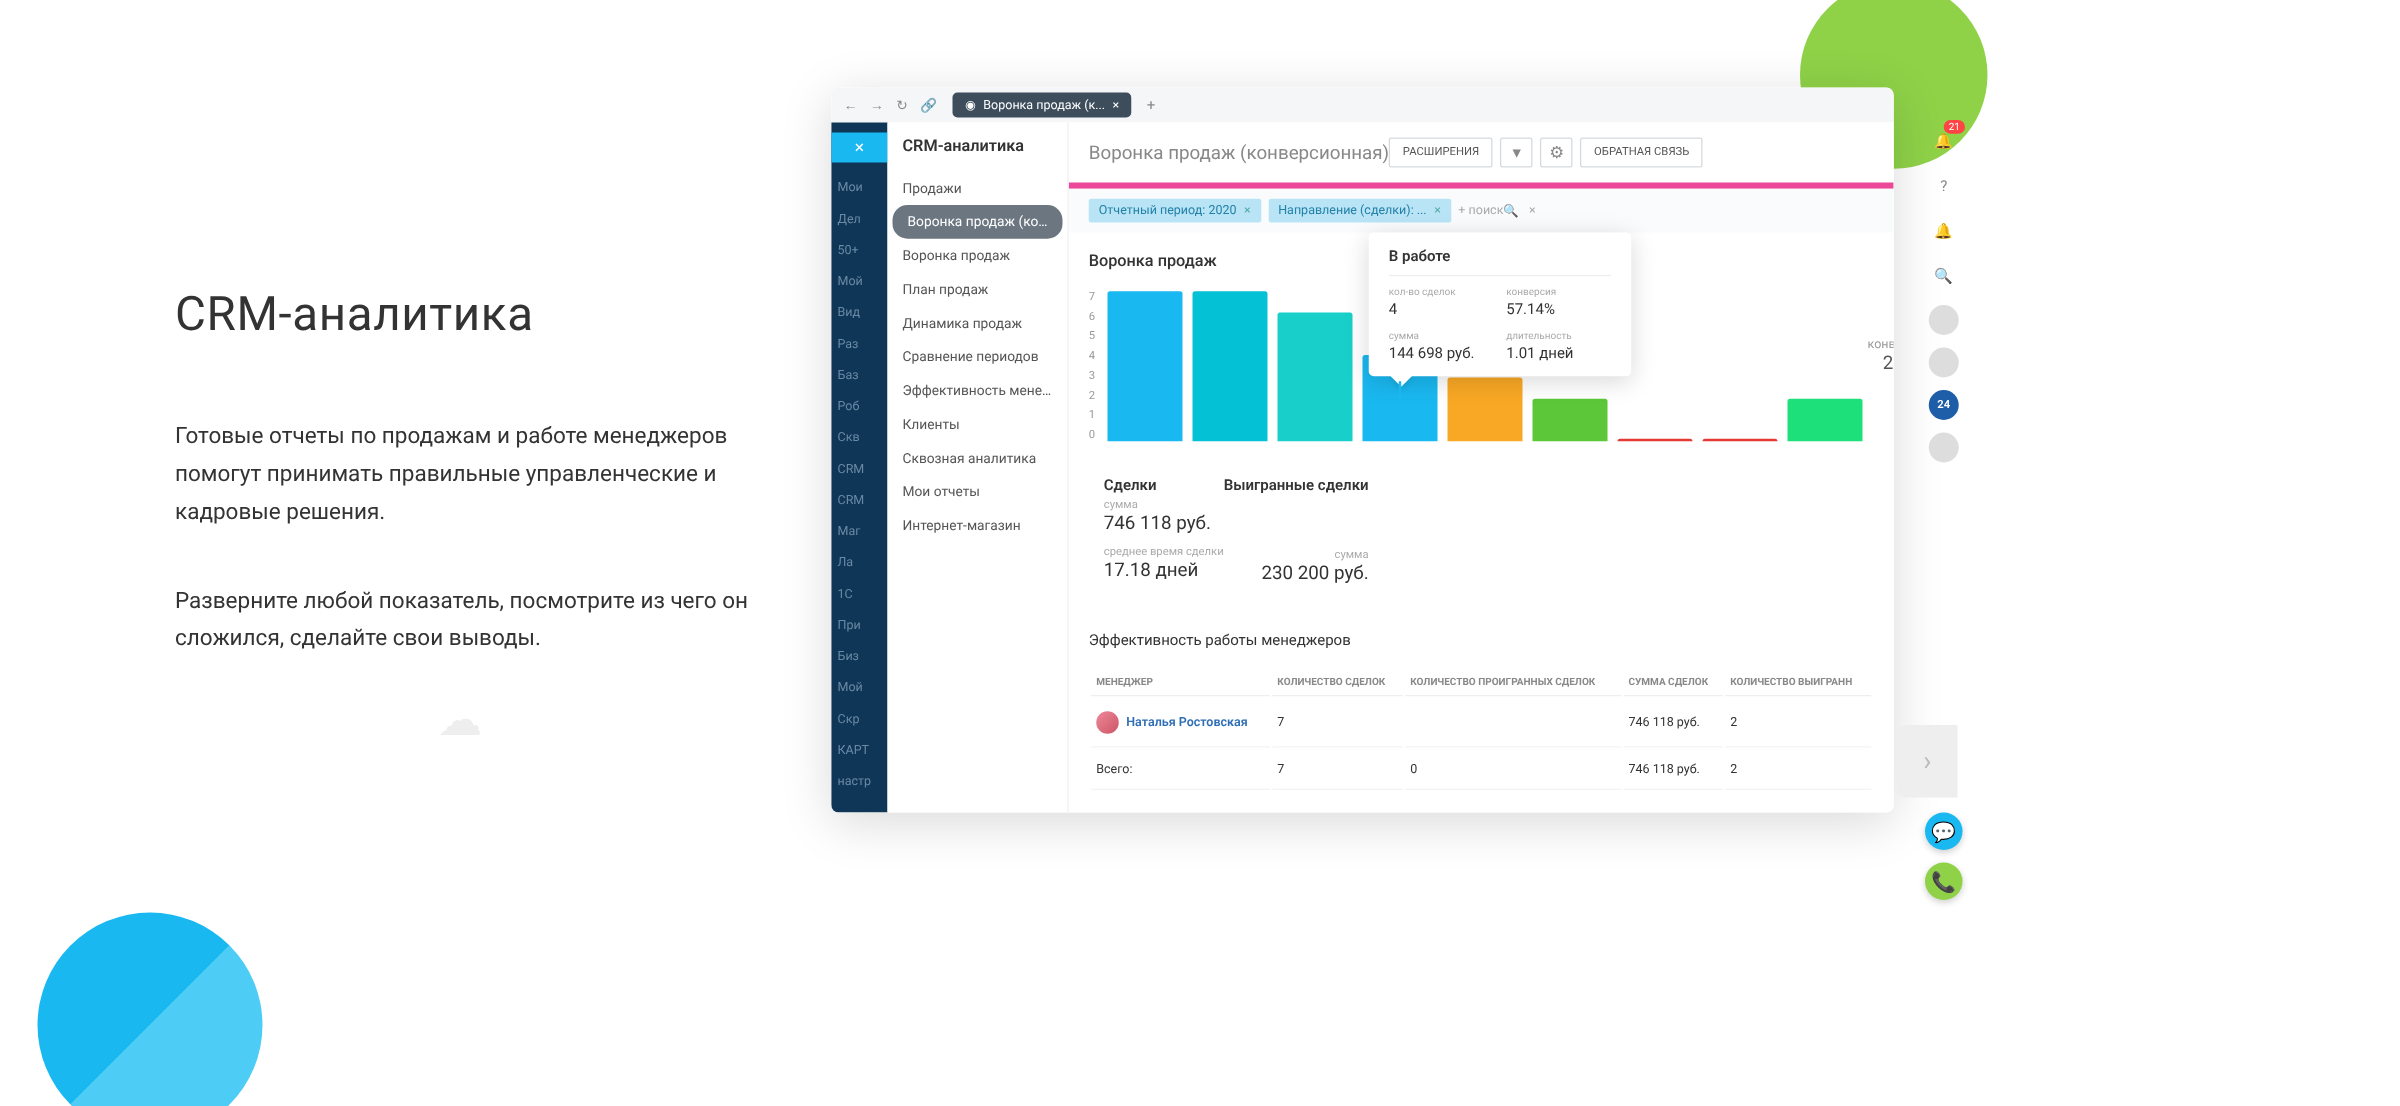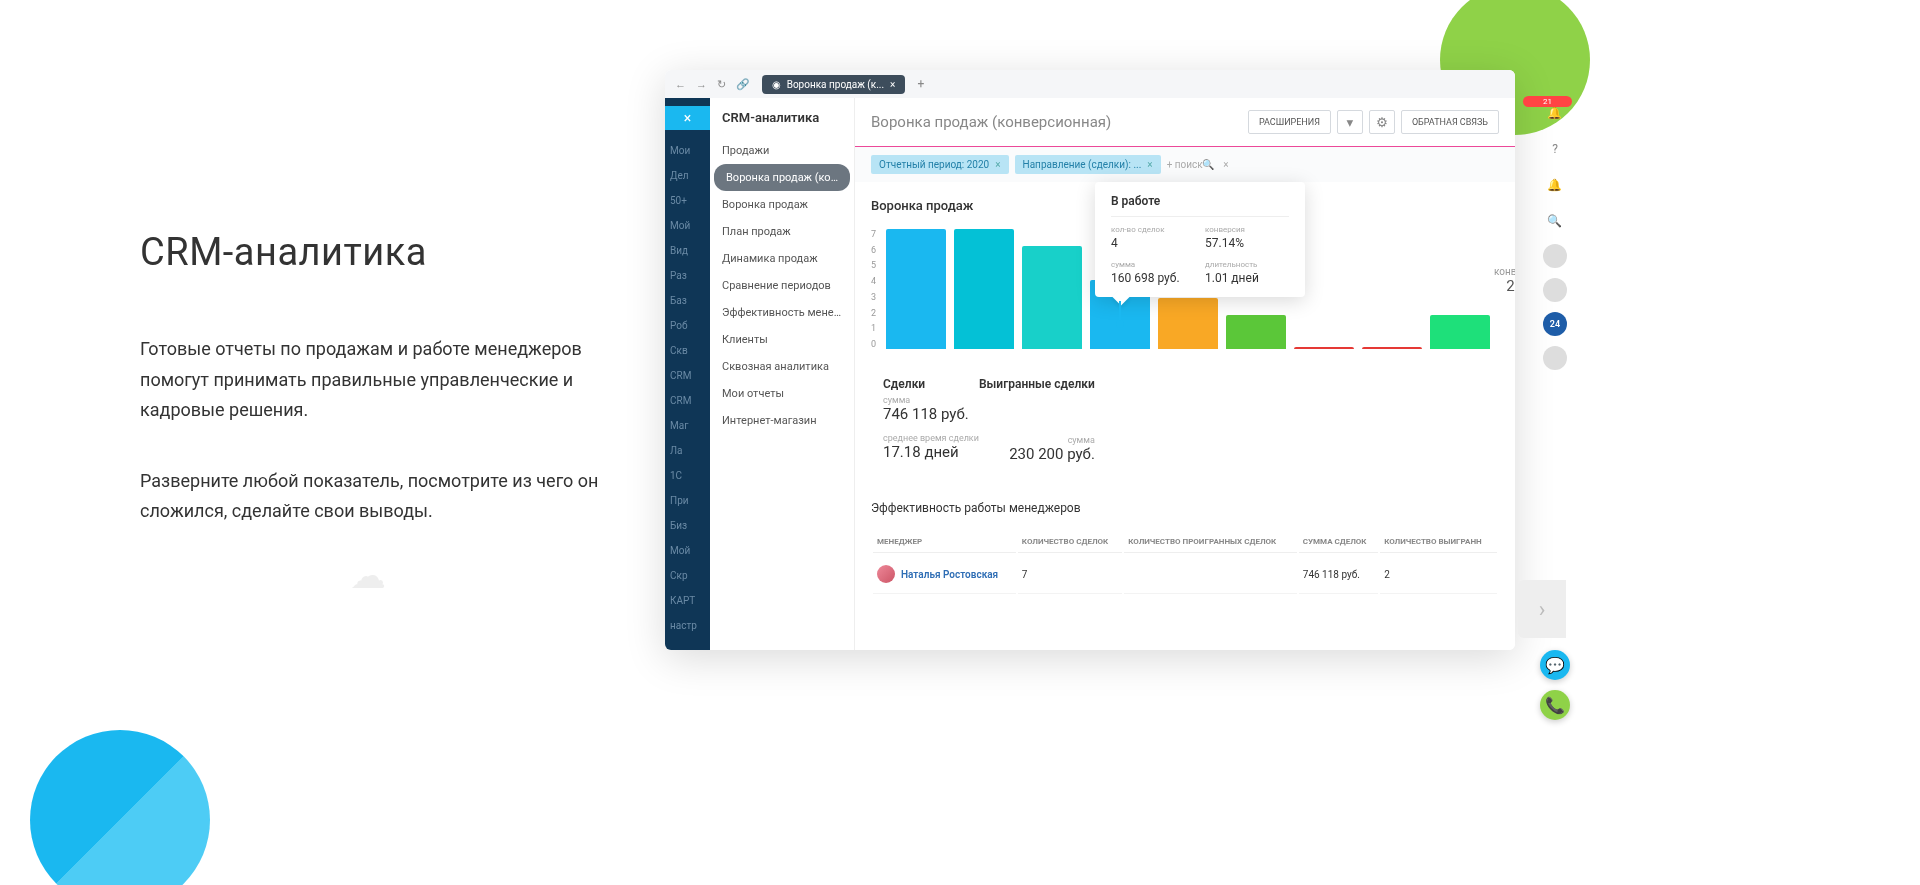--- a/index.html
+++ b/index.html
@@ -23,21 +23,21 @@
 .dark-sidebar{width:45px;background:#0f3656;padding-top:8px}
 .dark-sidebar .close-x{background:#1ab8f0;color:#fff;width:45px;height:24px;display:flex;align-items:center;justify-content:center;font-size:14px;margin-bottom:8px}
 .dark-sidebar .sb-item{color:#6a8aa5;font-size:10px;padding:7px 5px;overflow:hidden;white-space:nowrap}
 
 .analytics-nav{width:145px;background:#fff;border-right:1px solid #eee;padding-top:12px}
 .analytics-nav h3{font-size:13px;font-weight:600;color:#333;padding:0 12px 12px}
 .analytics-nav .nav-item{font-size:11px;color:#555;padding:7px 12px;cursor:pointer;white-space:nowrap;overflow:hidden;text-overflow:ellipsis}
 .analytics-nav .nav-item.active{background:#6c7680;color:#fff;border-radius:12px;margin:0 4px}
 
 .main{flex:1;background:#fff;display:flex;flex-direction:column;overflow:hidden}
-.main-header{display:flex;align-items:center;justify-content:space-between;padding:12px 16px;border-bottom:1px solid #ec4899}
+.main-header{display:flex;align-items:center;justify-content:flex-start;padding:12px 16px;border-bottom:5px solid #ec4899}
 .main-header h2{font-size:15px;font-weight:400;color:#888}
 .header-buttons{display:flex;gap:6px}
 .hdr-btn{border:1px solid #d5d9de;background:#fff;padding:5px 10px;font-size:9px;color:#555;border-radius:2px;cursor:pointer;text-transform:uppercase}
 .hdr-icon-btn{border:1px solid #d5d9de;background:#fff;width:26px;height:24px;display:flex;align-items:center;justify-content:center;border-radius:2px;cursor:pointer;color:#888}
 
 .filter-bar{display:flex;align-items:center;padding:8px 16px;gap:6px;background:#fafbfc}
 .filter-chip{background:#b8e4f5;color:#2380a8;padding:4px 8px;font-size:10px;border-radius:2px;display:flex;align-items:center;gap:6px}
 .filter-chip .x{color:#5aa;cursor:pointer}
 .filter-search{flex:1;display:flex;align-items:center;color:#aaa;font-size:10px}
 .filter-search .right{display:flex;gap:8px}
@@ -71,21 +71,21 @@
 .managers h4{font-size:12px;font-weight:400;color:#333;margin-bottom:14px}
 .mgr-table{width:100%;font-size:10px}
 .mgr-table th{text-align:left;color:#888;font-weight:700;font-size:8px;text-transform:uppercase;padding:6px 4px;border-bottom:1px solid #eee}
 .mgr-table td{padding:10px 4px;color:#333;border-bottom:1px solid #f3f3f3}
 .mgr-name{color:#2f6eb5;font-weight:600;display:flex;align-items:center;gap:6px}
 .avatar{width:18px;height:18px;border-radius:50%;background:linear-gradient(135deg,#e89,#c56)}
 
 .right-rail{position:absolute;right:350px;top:100px;width:30px;display:flex;flex-direction:column;align-items:center;gap:10px}
 .rail-icon{width:26px;height:26px;border-radius:50%;display:flex;align-items:center;justify-content:center;font-size:12px;color:#888}
 .rail-icon.bell{position:relative}
-.rail-icon.bell .badge{position:absolute;top:-4px;right:-4px;background:#f44;color:#fff;font-size:8px;border-radius:8px;padding:1px 20px}
+.rail-icon.bell .badge{position:absolute;top:-4px;right:-4px;background:#f44;color:#fff;font-size:8px;border-radius:8px;padding:1px 4px}
 .rail-avatar{width:24px;height:24px;border-radius:50%;background:#ddd}
 .rail-24{width:24px;height:24px;border-radius:50%;background:#1e5da8;color:#fff;font-size:9px;display:flex;align-items:center;justify-content:center;font-weight:600}
 .float-btn{width:30px;height:30px;border-radius:50%;display:flex;align-items:center;justify-content:center;color:#fff;box-shadow:0 2px 6px rgba(0,0,0,0.2)}
 .float-chat{background:#1ab8f0}
 .float-call{background:#8fd248}
 .nav-arrow{position:absolute;right:354px;top:580px;width:48px;height:58px;background:#eee;border-radius:6px 0 0 6px;display:flex;align-items:center;justify-content:center;color:#bbb;font-size:22px}
 </style>
 </head>
 <body>
 
@@ -198,21 +198,21 @@
                 <div class="tooltip-cell">
                   <div class="lbl">кол-во сделок</div>
                   <div class="val">4</div>
                 </div>
                 <div class="tooltip-cell">
                   <div class="lbl">конверсия</div>
                   <div class="val">57.14%</div>
                 </div>
                 <div class="tooltip-cell">
                   <div class="lbl">сумма</div>
-                  <div class="val">160 698 руб.</div>
+                  <div class="val">144 698 руб.</div>
                 </div>
                 <div class="tooltip-cell">
                   <div class="lbl">длительность</div>
                   <div class="val">1.01 дней</div>
                 </div>
               </div>
             <div class="tooltip-arrow"></div>
             <div class="tooltip-pointer"></div>
           </div>
 
@@ -279,20 +279,27 @@
                     <div class="mgr-name">
                       <div class="avatar"></div>
                       <span>Наталья Ростовская</span>
                     </div>
                   </td>
                   <td>7</td>
                   <td></td>
                   <td>746 118 руб.</td>
                   <td>2</td>
                 </tr>
+                <tr>
+                  <td>Всего:</td>
+                  <td>7</td>
+                  <td>0</td>
+                  <td>746 118 руб.</td>
+                  <td>2</td>
+                </tr>
               </tbody>
           </table>
         </div>
       </div>
     </div>
   </div>
 
   <div class="right-rail">
     <div class="rail-icon bell">🔔<span class="badge">21</span></div>
     <div class="rail-icon">?</div>

